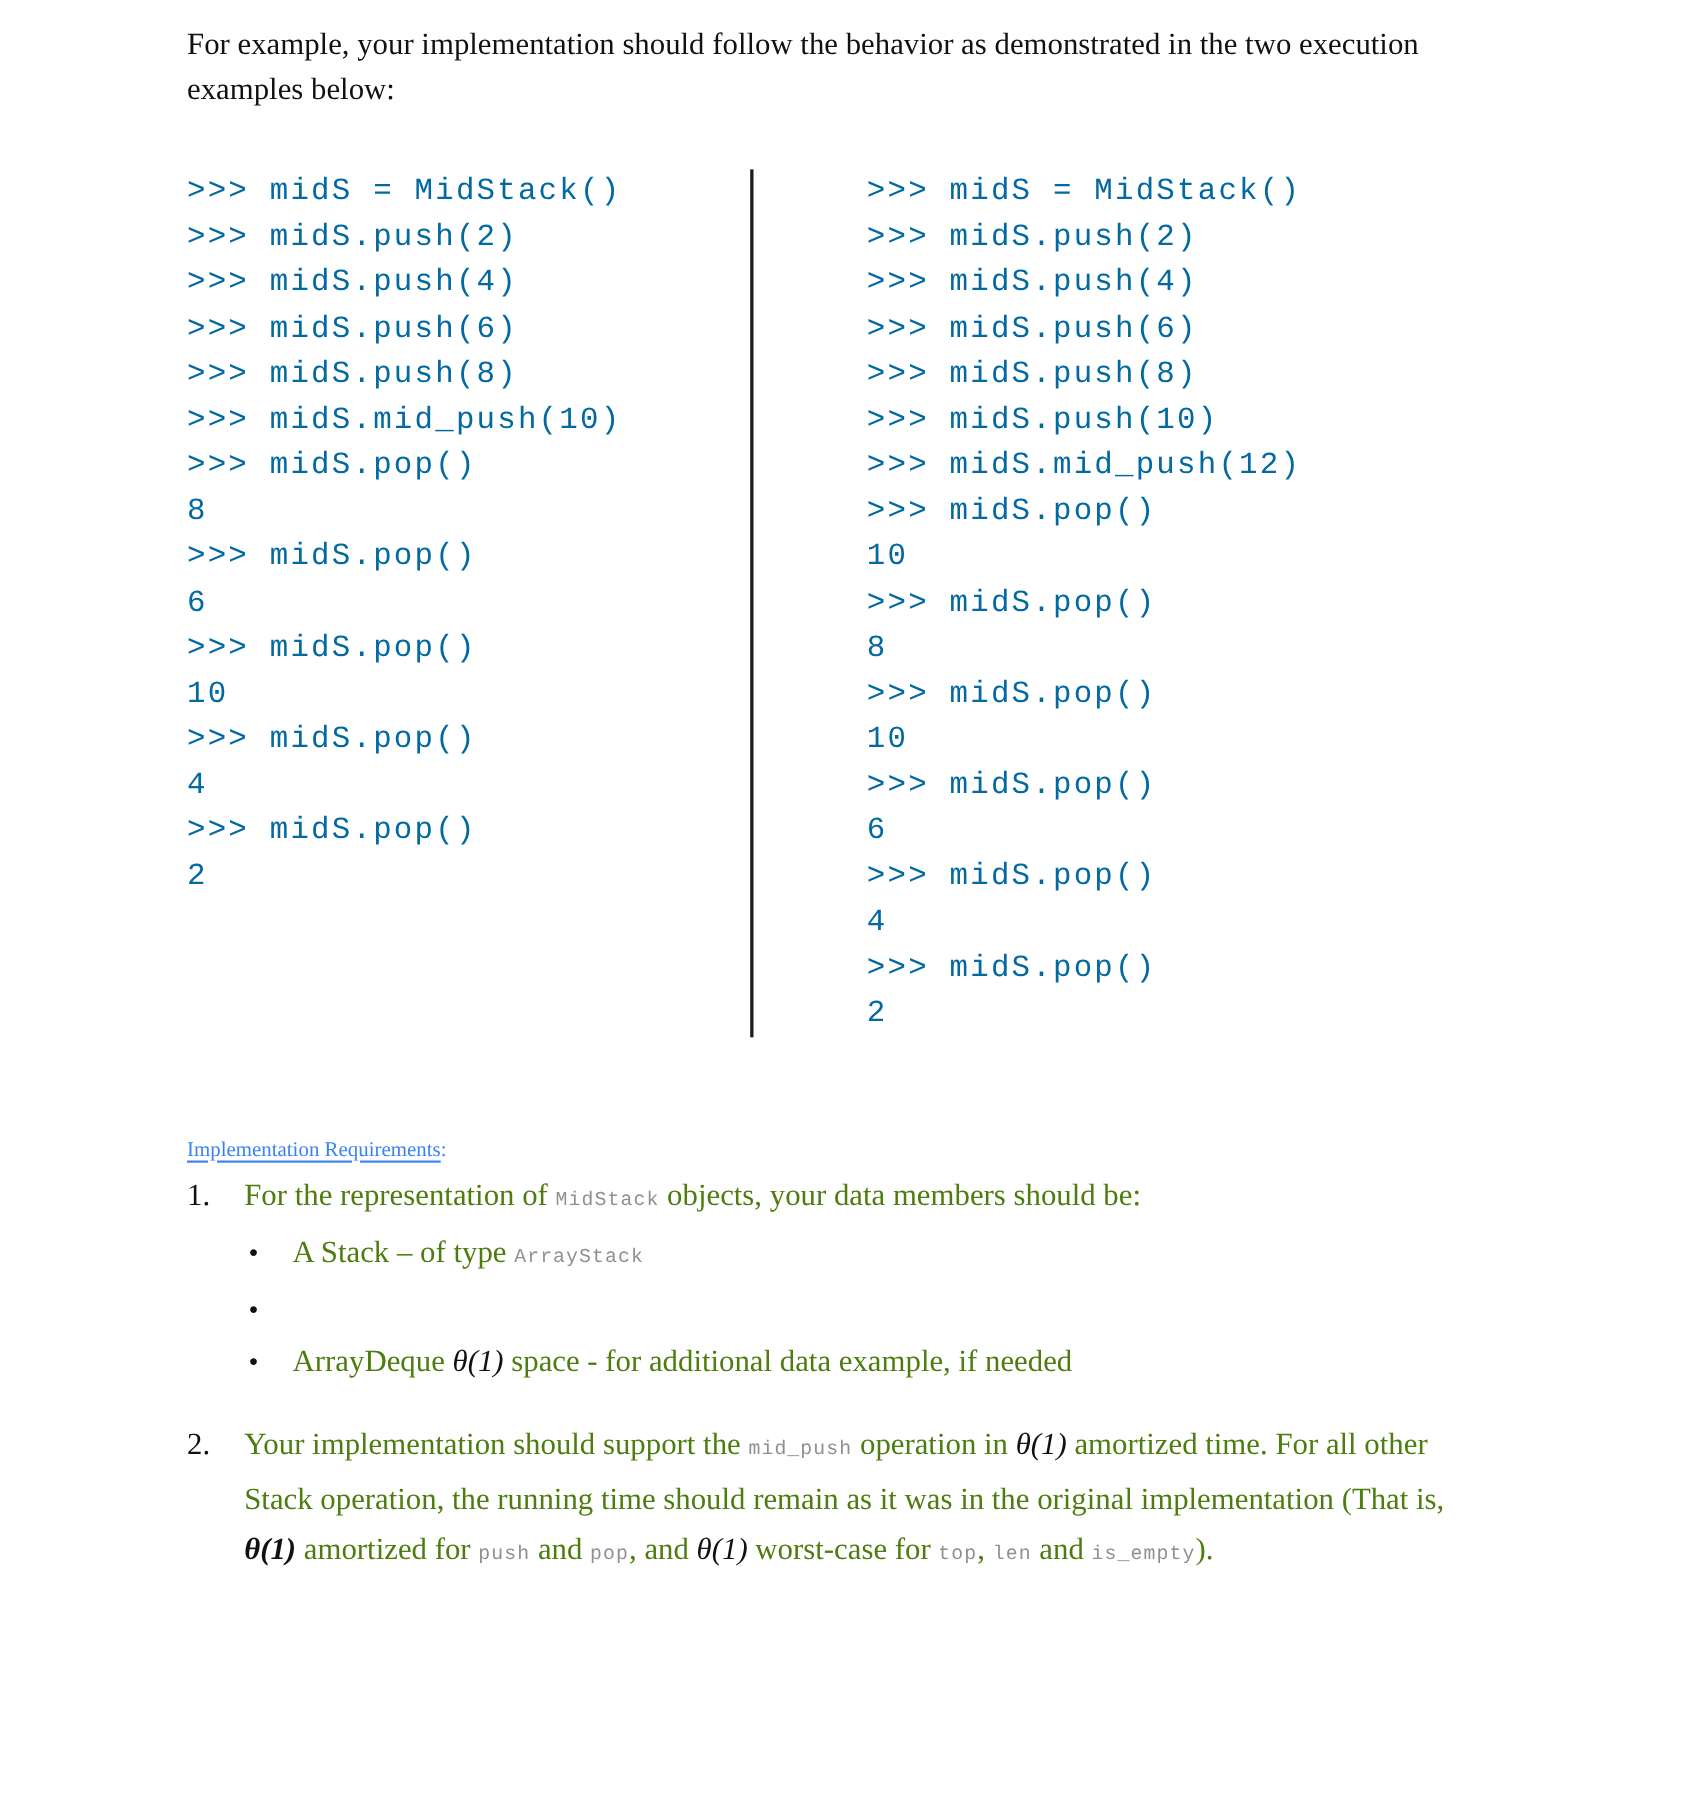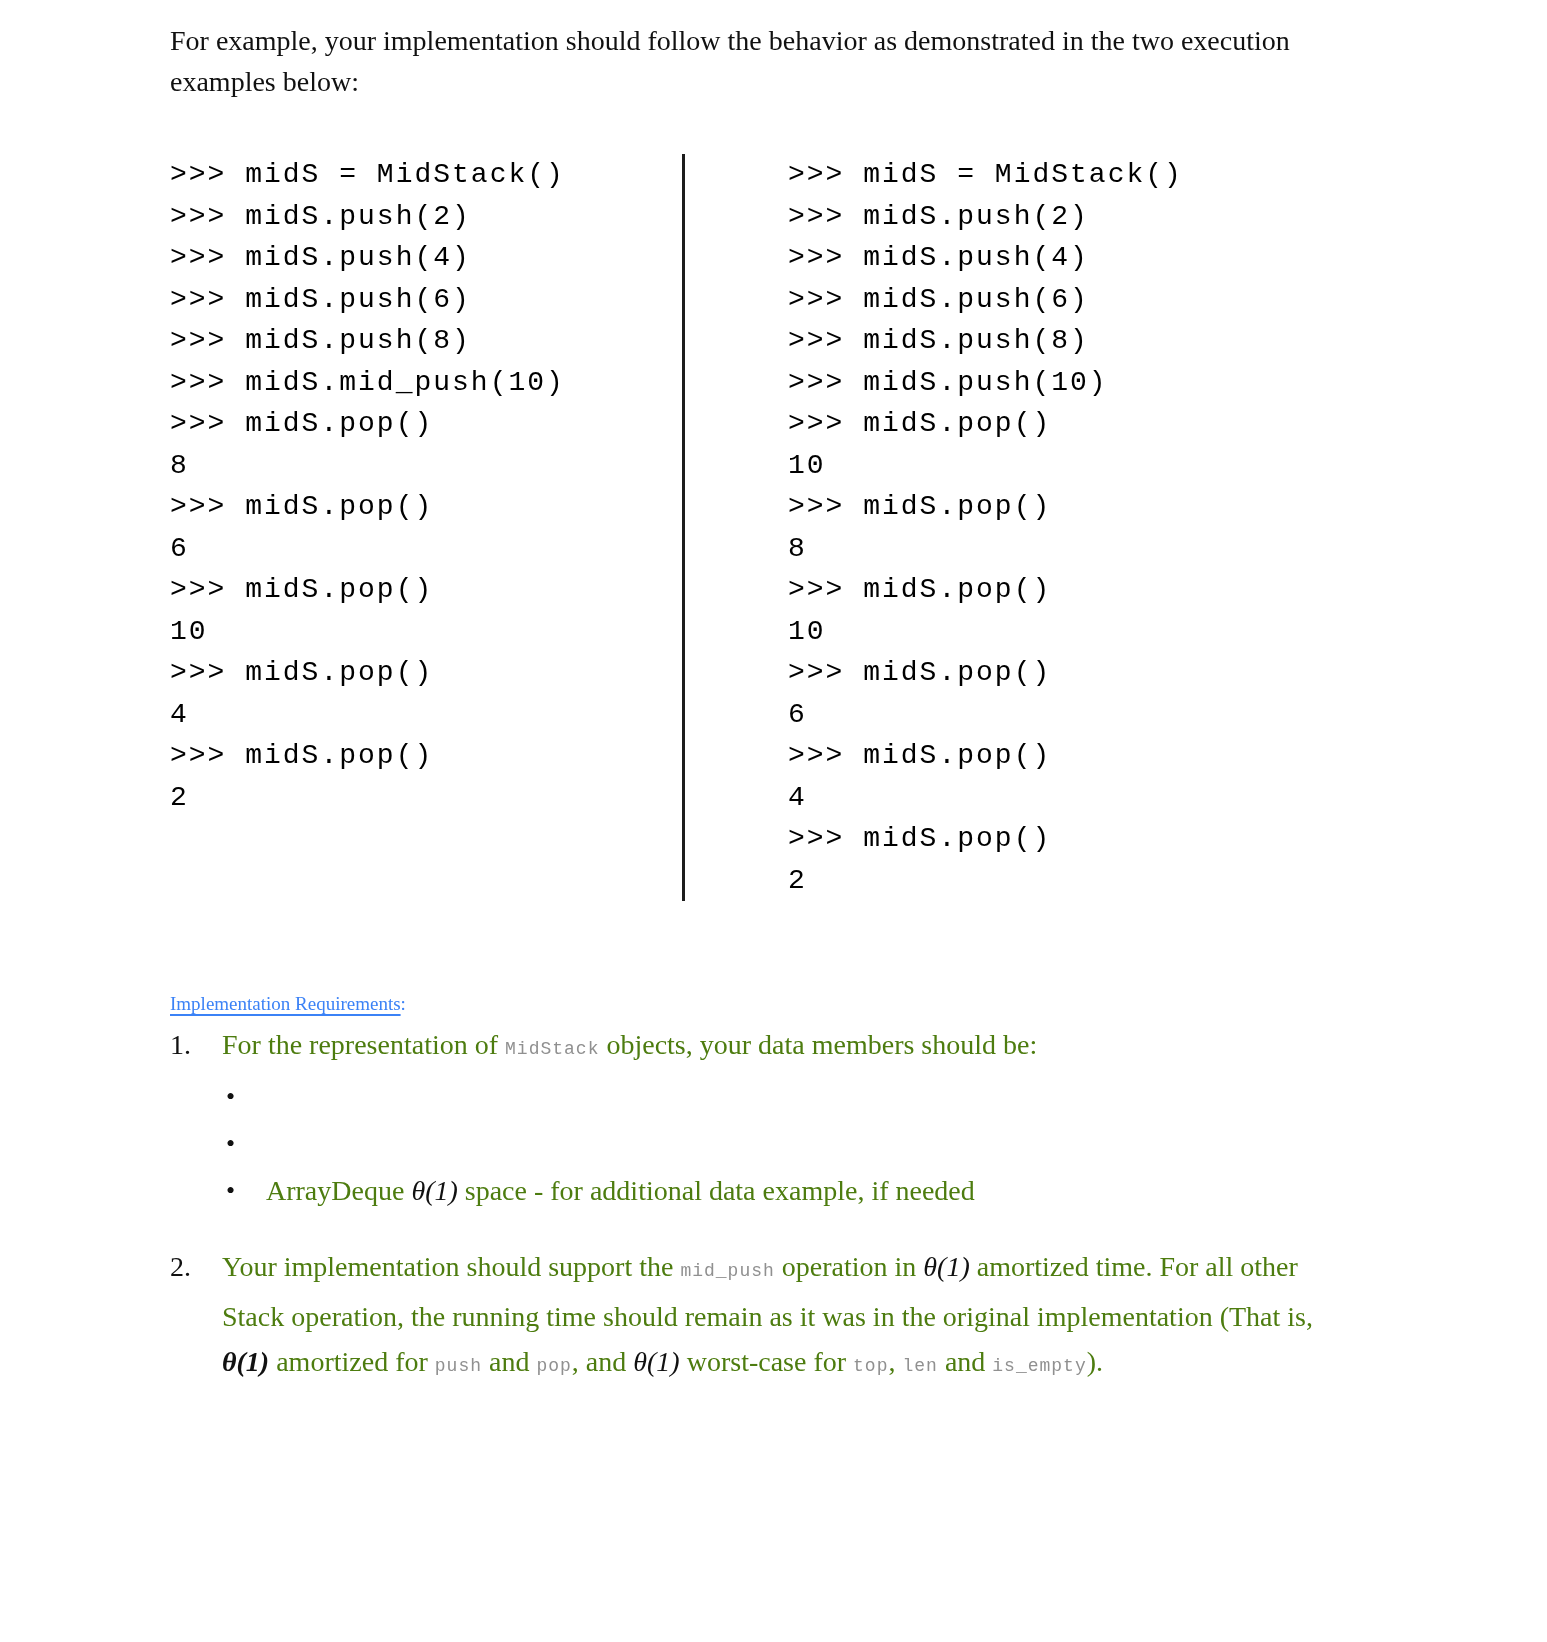--- a/index.html
+++ b/index.html
@@ -19,21 +19,21 @@
     max-width: 1140px;
   }
   .examples {
     display: flex;
     margin-top: 52px;
   }
   .code-col {
     font-family: "Liberation Mono", monospace;
     font-size: 28px;
     letter-spacing: 2px;
-    color: #000000;
+    color: #0369a1;
   }
   .code-line {
     line-height: 41.5px;
     white-space: pre;
   }
   .code-col.left { width: 512px; }
   .divider { width: 3px; background: #1c1c1c; }
   .code-col.right { padding-left: 103px; }
 
   .req-heading {
@@ -103,20 +103,21 @@
         <div class="code-line">2</div>
       </div>
     <div class="divider"></div>
     <div class="code-col right">
         <div class="code-line">&gt;&gt;&gt; midS = MidStack()</div>
         <div class="code-line">&gt;&gt;&gt; midS.push(2)</div>
         <div class="code-line">&gt;&gt;&gt; midS.push(4)</div>
         <div class="code-line">&gt;&gt;&gt; midS.push(6)</div>
         <div class="code-line">&gt;&gt;&gt; midS.push(8)</div>
         <div class="code-line">&gt;&gt;&gt; midS.push(10)</div>
+        <div class="code-line">&gt;&gt;&gt; midS.mid_push(12)</div>
         <div class="code-line">&gt;&gt;&gt; midS.pop()</div>
         <div class="code-line">10</div>
         <div class="code-line">&gt;&gt;&gt; midS.pop()</div>
         <div class="code-line">8</div>
         <div class="code-line">&gt;&gt;&gt; midS.pop()</div>
         <div class="code-line">10</div>
         <div class="code-line">&gt;&gt;&gt; midS.pop()</div>
         <div class="code-line">6</div>
         <div class="code-line">&gt;&gt;&gt; midS.pop()</div>
         <div class="code-line">4</div>
@@ -127,20 +128,21 @@
 
   <h2 class="req-heading"><span class="underlined">Implementation Requirements</span><span>:</span></h2>
 
   <div class="req-item">
     <span class="item-num">1.</span>
     <div class="item-body">
       <p class="item-text"><span class="seg-text">For the representation of </span><span class="seg-code">MidStack</span><span class="seg-text"> objects, your data members should be:</span></p>
       <div class="bullets">
         <div class="bullet-row">
           <span class="bullet-marker">•</span>
+          <span class="bullet-text"><span class="seg-text">A Stack – of type </span><span class="seg-code">ArrayStack</span></span>
         </div>
         <div class="bullet-row">
           <span class="bullet-marker">•</span>
         </div>
         <div class="bullet-row">
           <span class="bullet-marker">•</span>
           <span class="bullet-text"><span class="seg-text">ArrayDeque </span><span class="seg-math">θ(1)</span><span class="seg-text"> space - for additional data example, if needed</span></span>
         </div>
       </div>
     </div>

